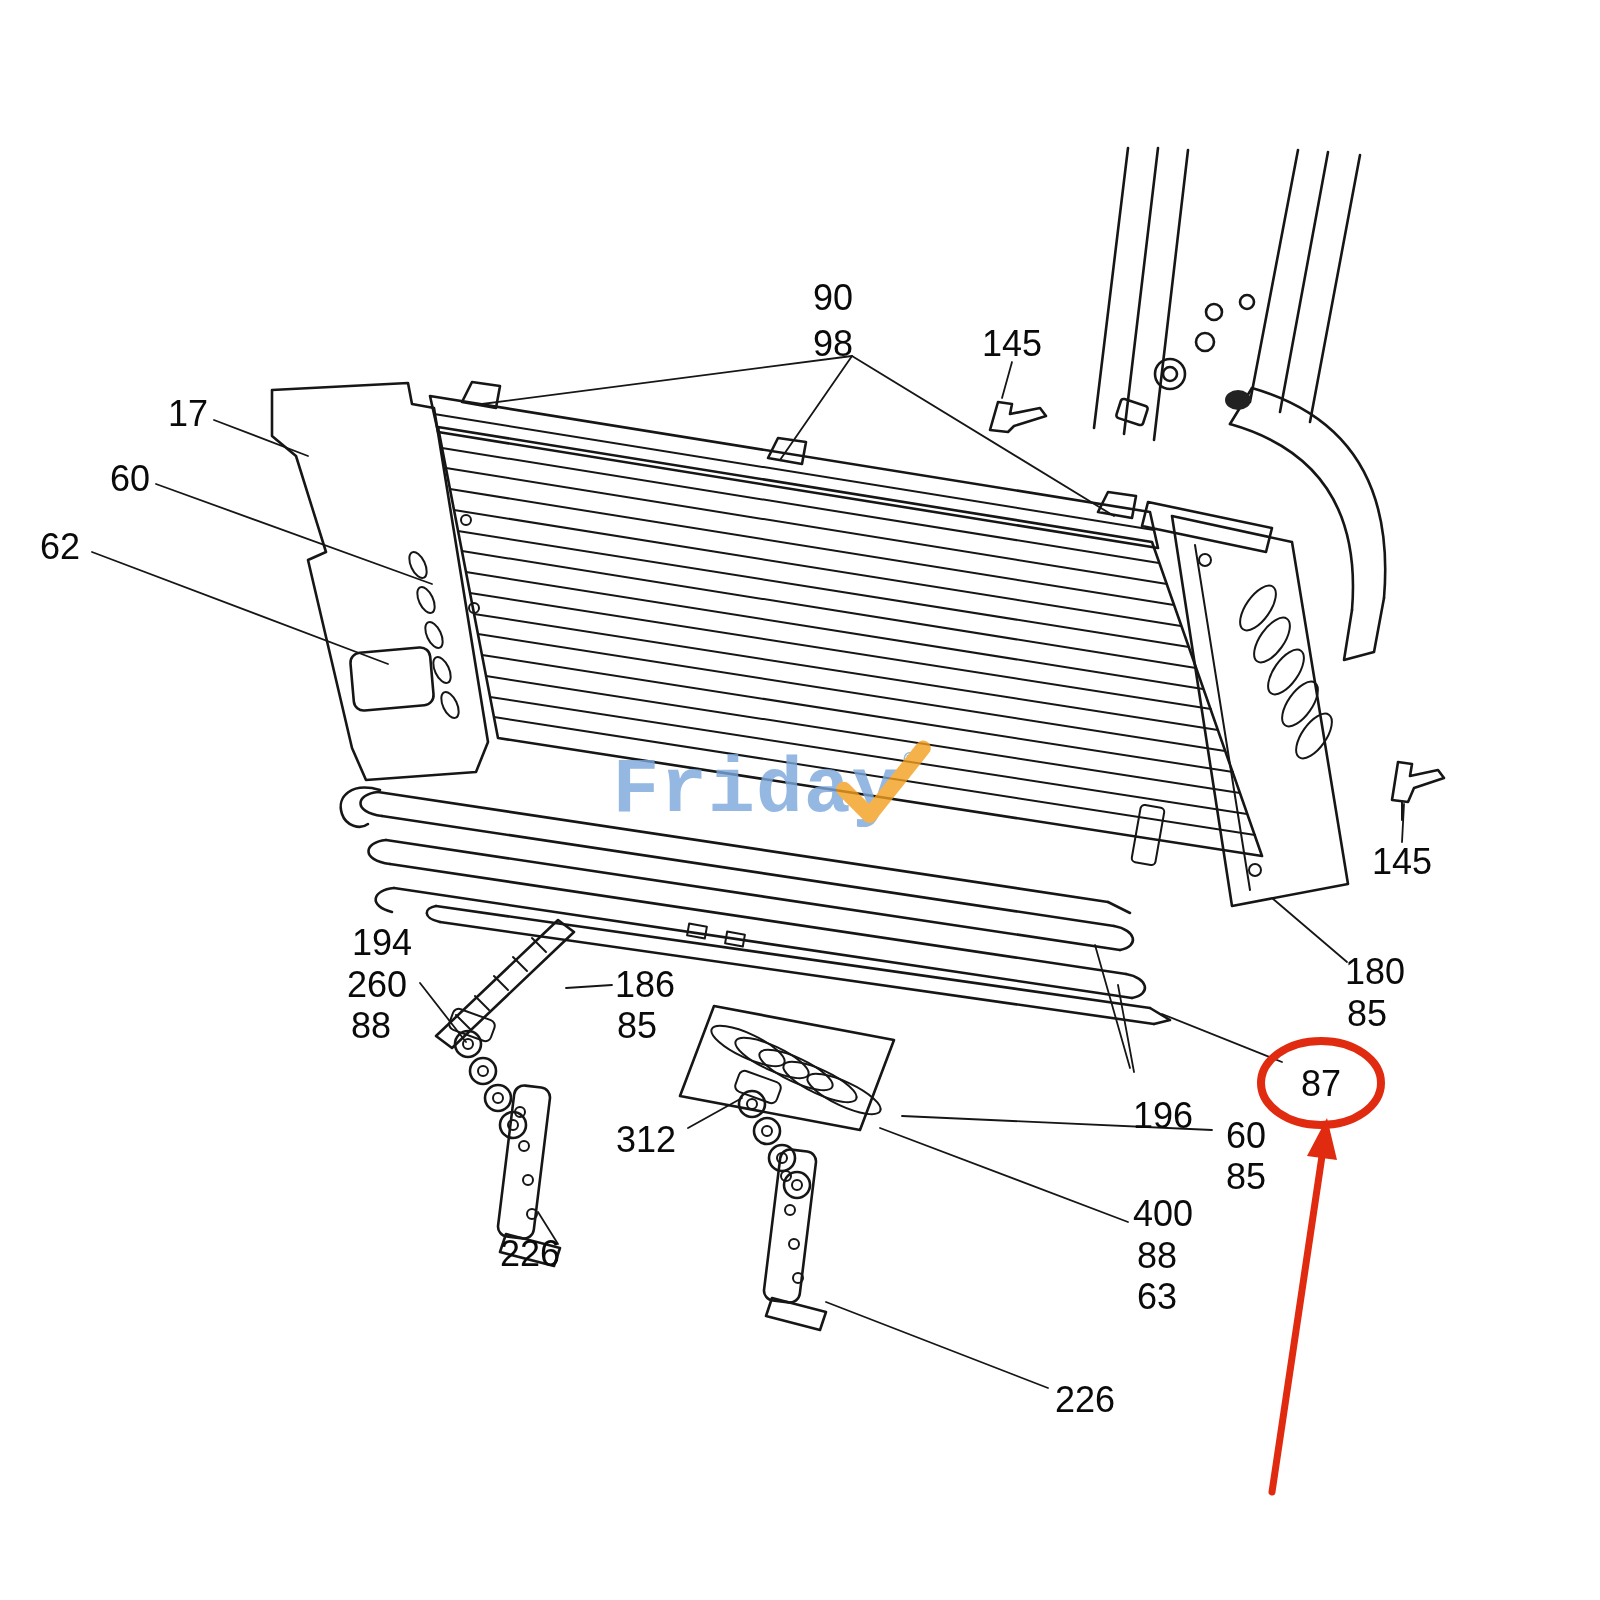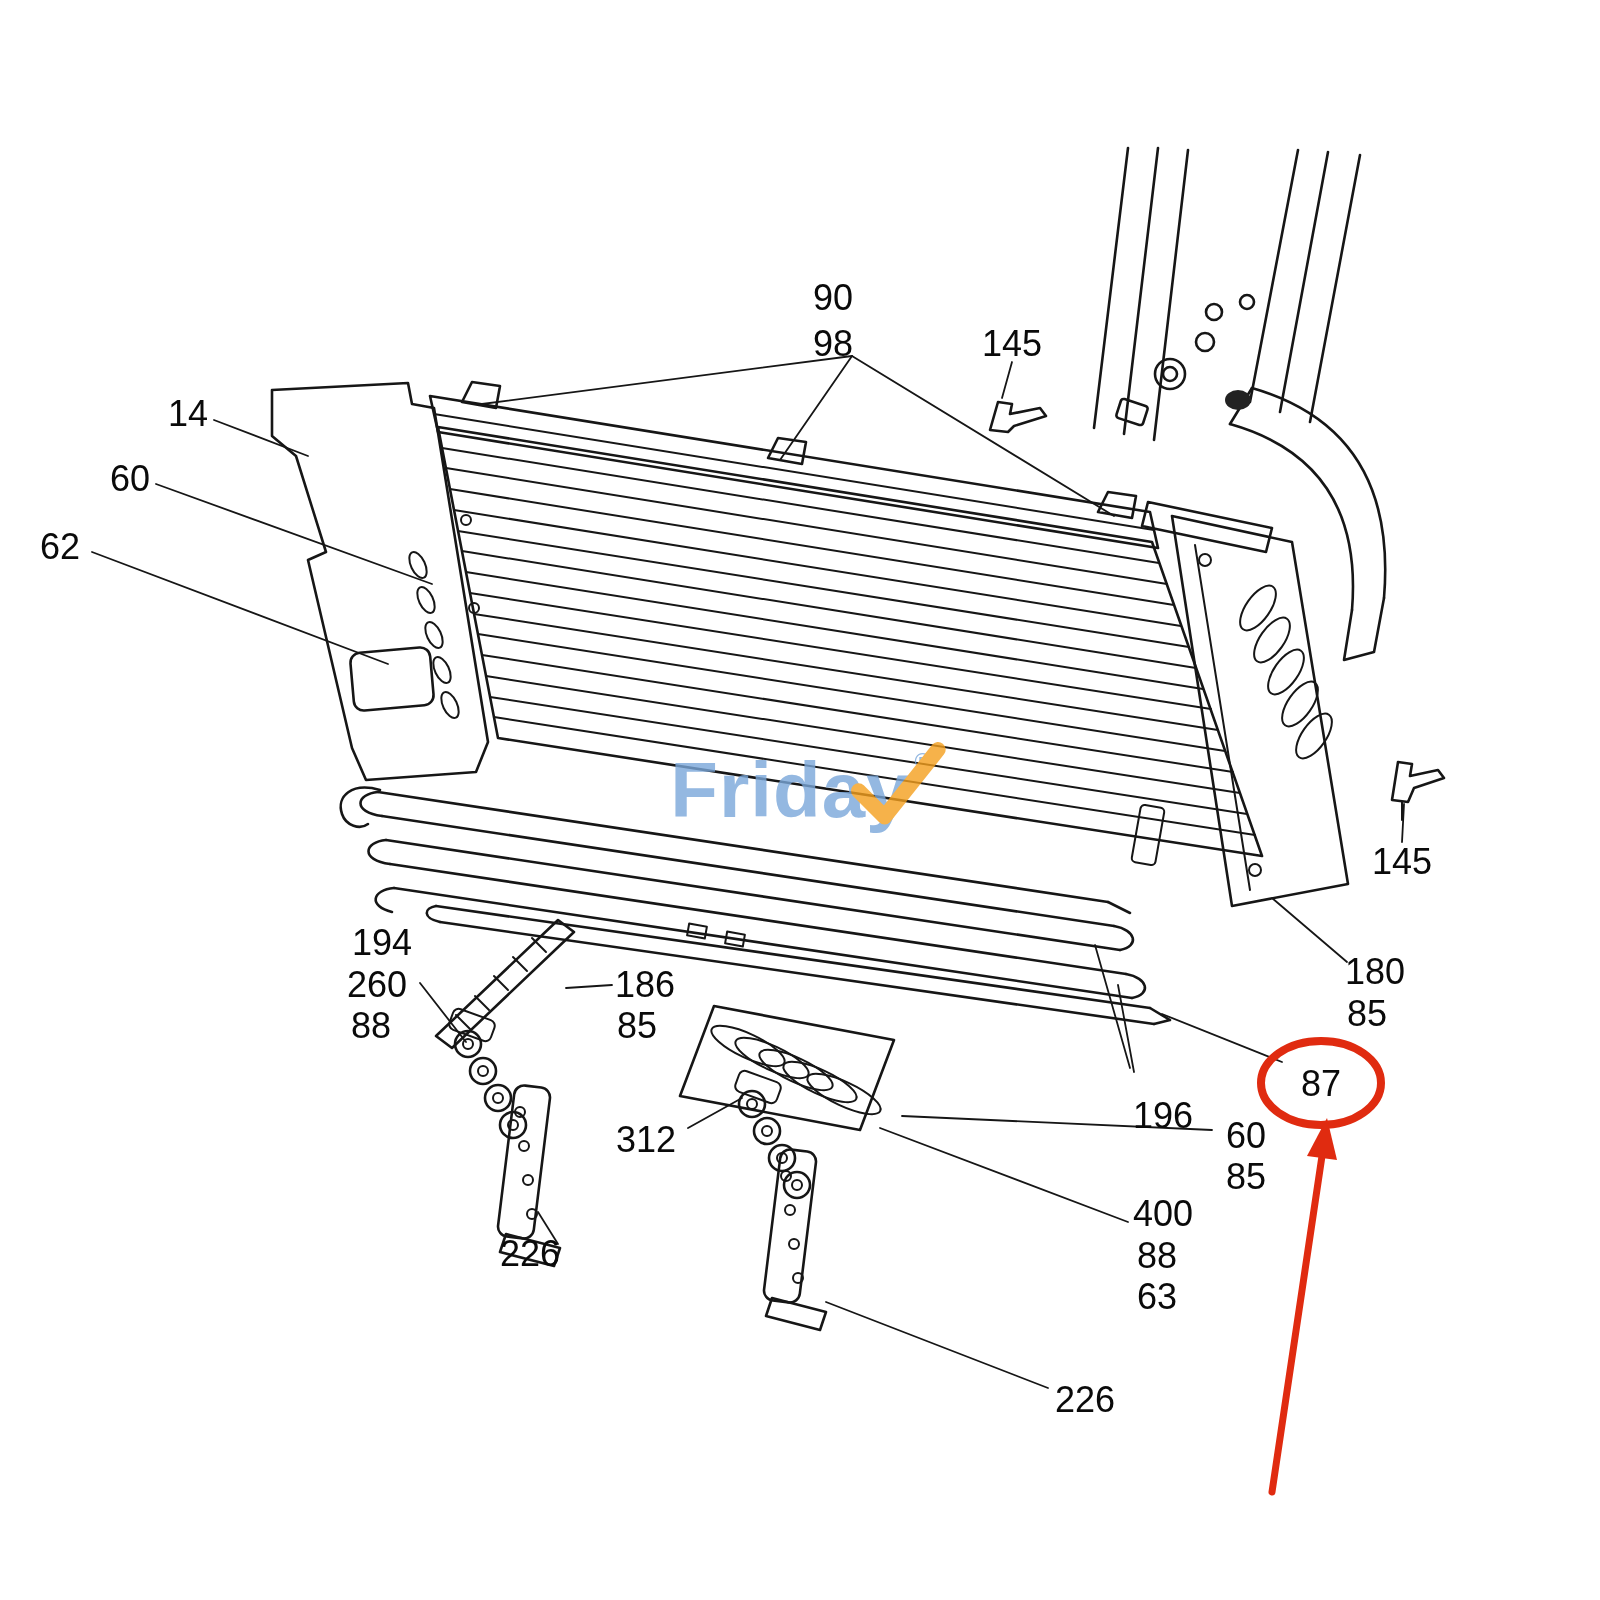--- a/index.html
+++ b/index.html
@@ -20,21 +20,21 @@
   .fillDark{fill:#222;stroke:none;}
   .callout{
     position:absolute;transform:translate(-50%,-50%);
     font-weight:400;font-size:36px;color:#0a0a0a;white-space:nowrap;
     font-family:"Liberation Sans",sans-serif;letter-spacing:0;
   }
   .watermark{
     position:absolute;left:765px;top:790px;transform:translate(-50%,-50%);
     display:flex;align-items:flex-start;opacity:.8;
     font-weight:700;font-size:78px;color:var(--watermark-blue);
-    font-family:Liberation Sans, sans-serif;letter-spacing:1px;margin-left:36px;
+    font-family:Liberation Mono, monospace;letter-spacing:1px;
   }
   .watermark .ywrap{position:relative;display:inline-block;}
   .watermark .ywrap svg{
     position:absolute;left:-16px;bottom:8px;width:96px;height:84px;overflow:visible;
   }
   .watermark .ywrap svg polyline{
     fill:none;stroke:var(--watermark-orange);stroke-width:20;stroke-linecap:round;stroke-linejoin:round;
   }
   .watermark sup{font-size:22px;margin-left:4px;align-self:flex-start;line-height:1;margin-top:6px;}
   .hl{fill:none;stroke:var(--highlight-red);stroke-linecap:round;}
@@ -241,21 +241,21 @@
         <polyline points="8,62 42,96 112,8"></polyline>
       </svg>
       <span>y</span>
     </span>
     <sup>®</sup>
   </div>
 
   <div class="callout" style="left:833px;top:298px">90</div>
   <div class="callout" style="left:833px;top:344px">98</div>
   <div class="callout" style="left:1012px;top:344px">145</div>
-  <div class="callout" style="left:188px;top:414px">14</div>
+  <div class="callout" style="left:188px;top:414px">17</div>
   <div class="callout" style="left:130px;top:479px">60</div>
   <div class="callout" style="left:60px;top:547px">62</div>
   <div class="callout" style="left:382px;top:943px">194</div>
   <div class="callout" style="left:377px;top:985px">260</div>
   <div class="callout" style="left:371px;top:1026px">88</div>
   <div class="callout" style="left:645px;top:985px">186</div>
   <div class="callout" style="left:637px;top:1026px">85</div>
   <div class="callout" style="left:1402px;top:862px">145</div>
   <div class="callout" style="left:1375px;top:972px">180</div>
   <div class="callout" style="left:1367px;top:1014px">85</div>

